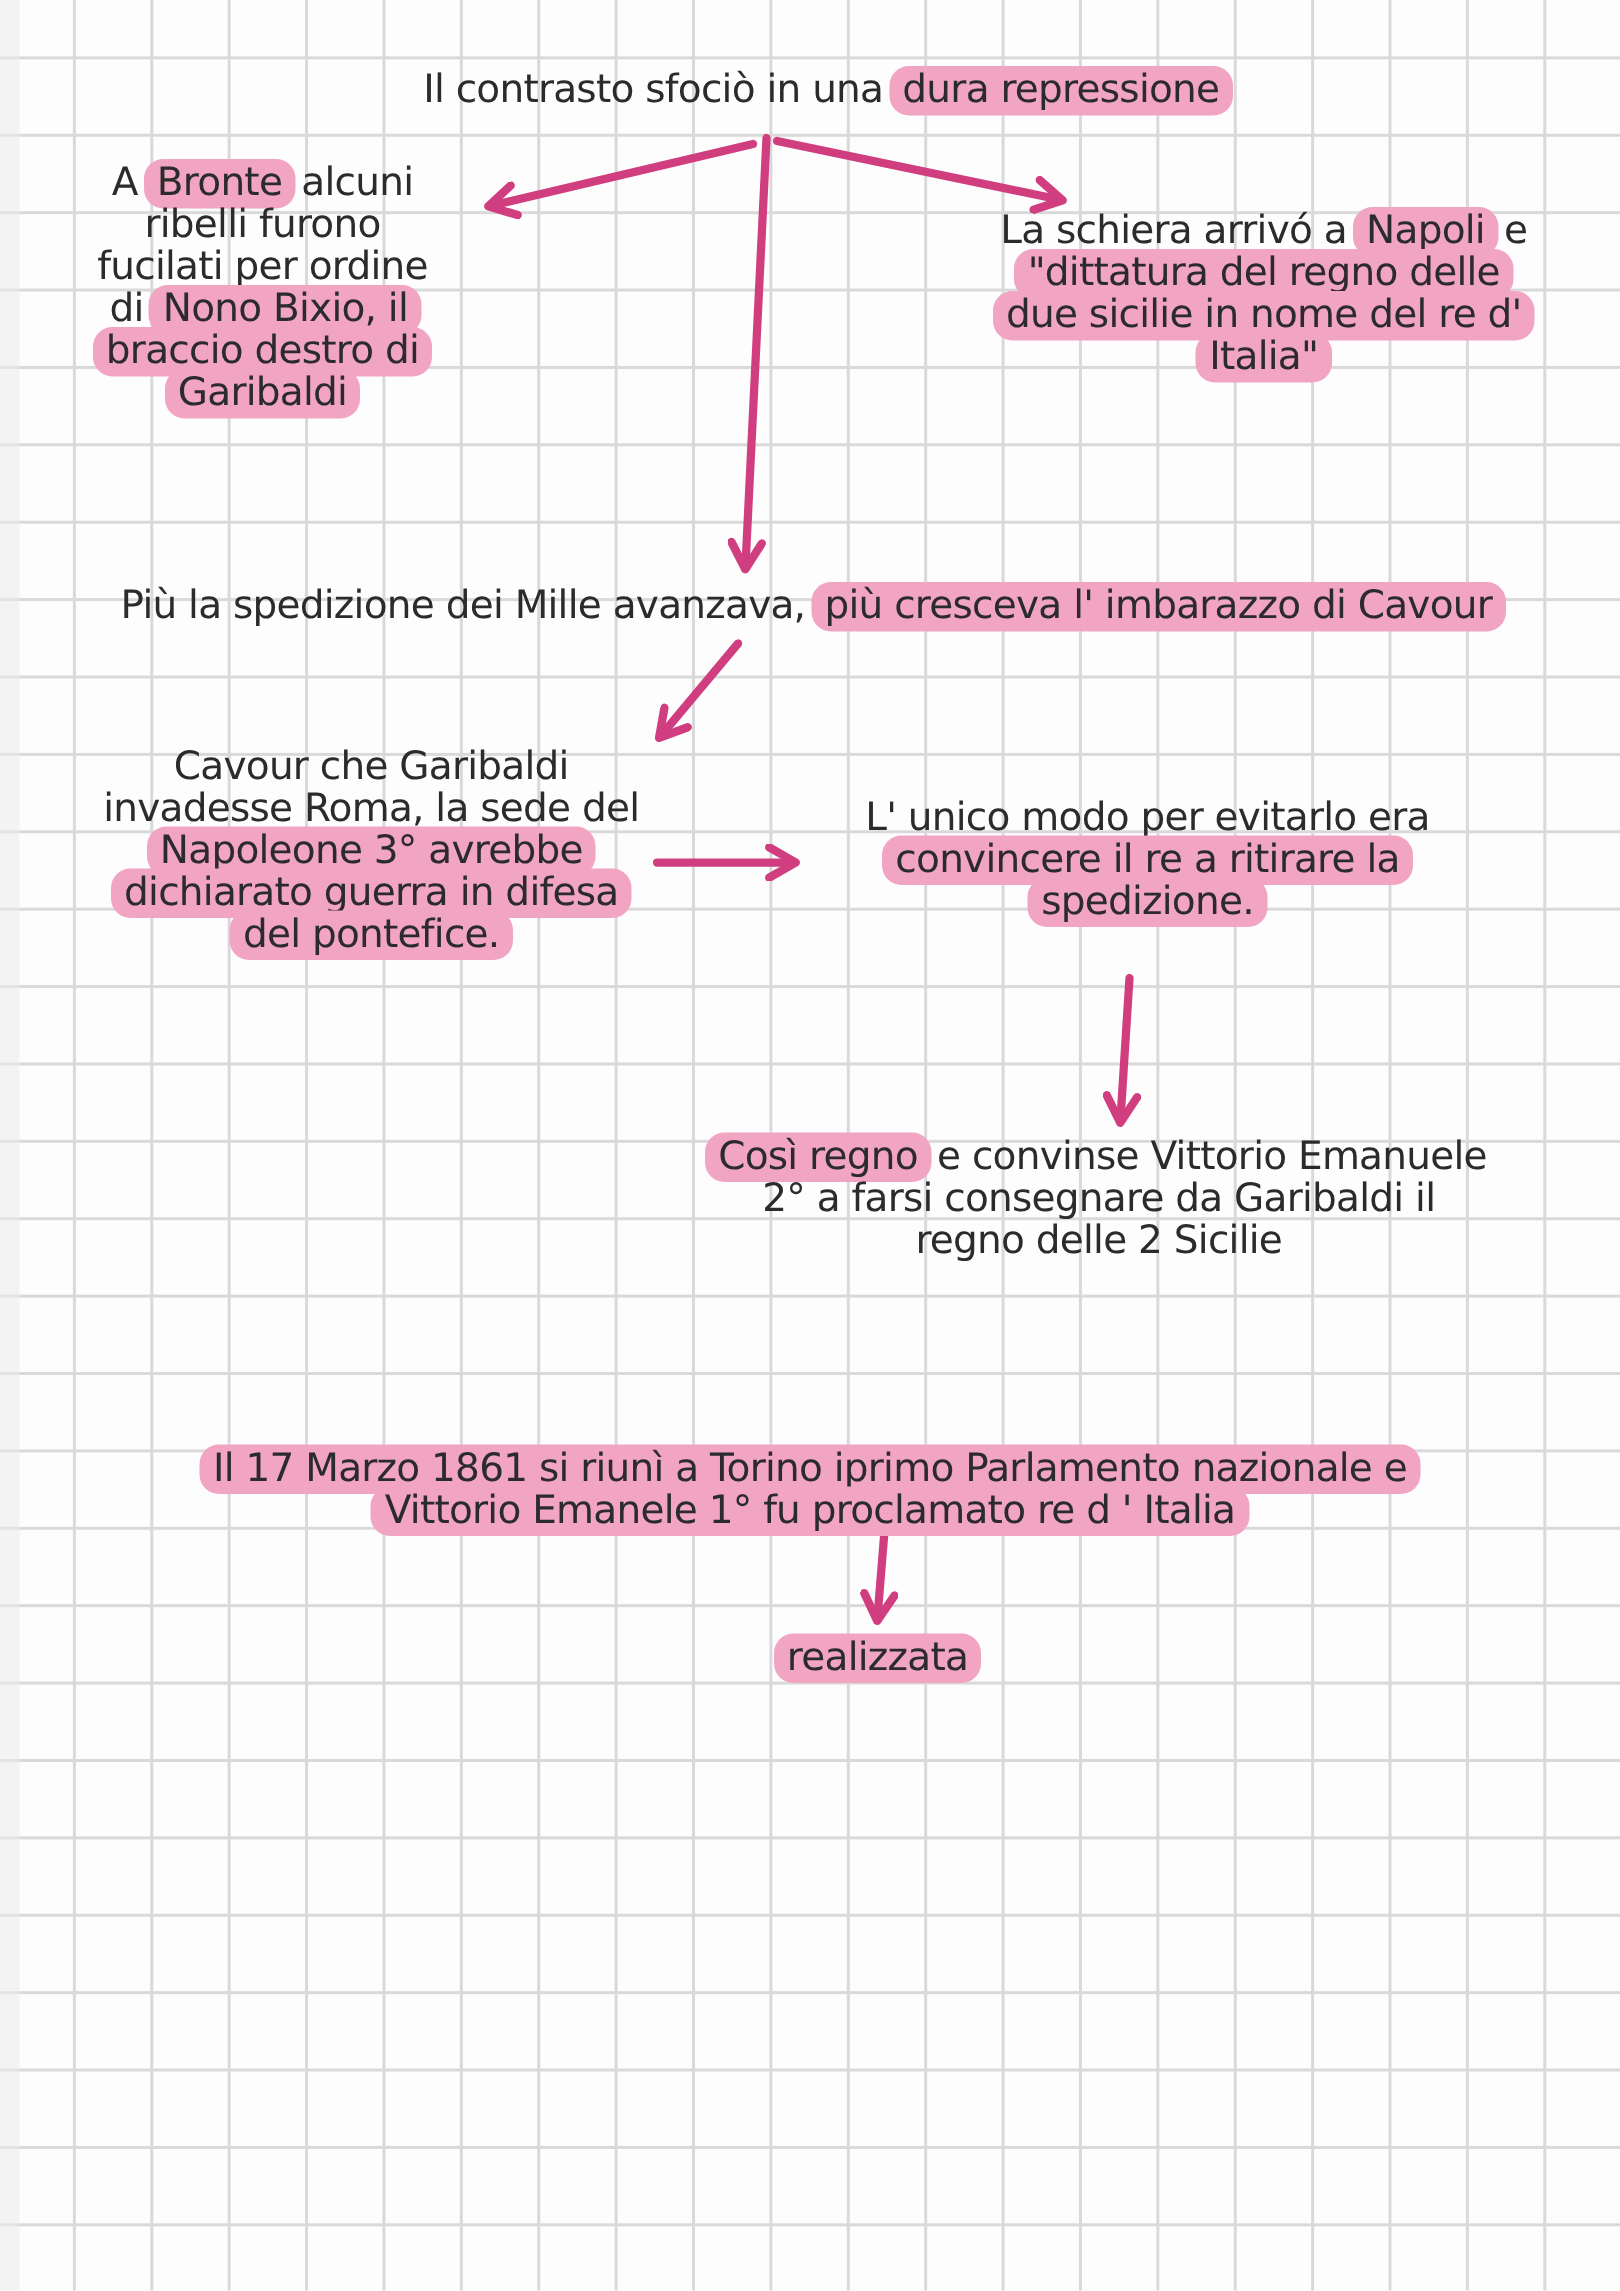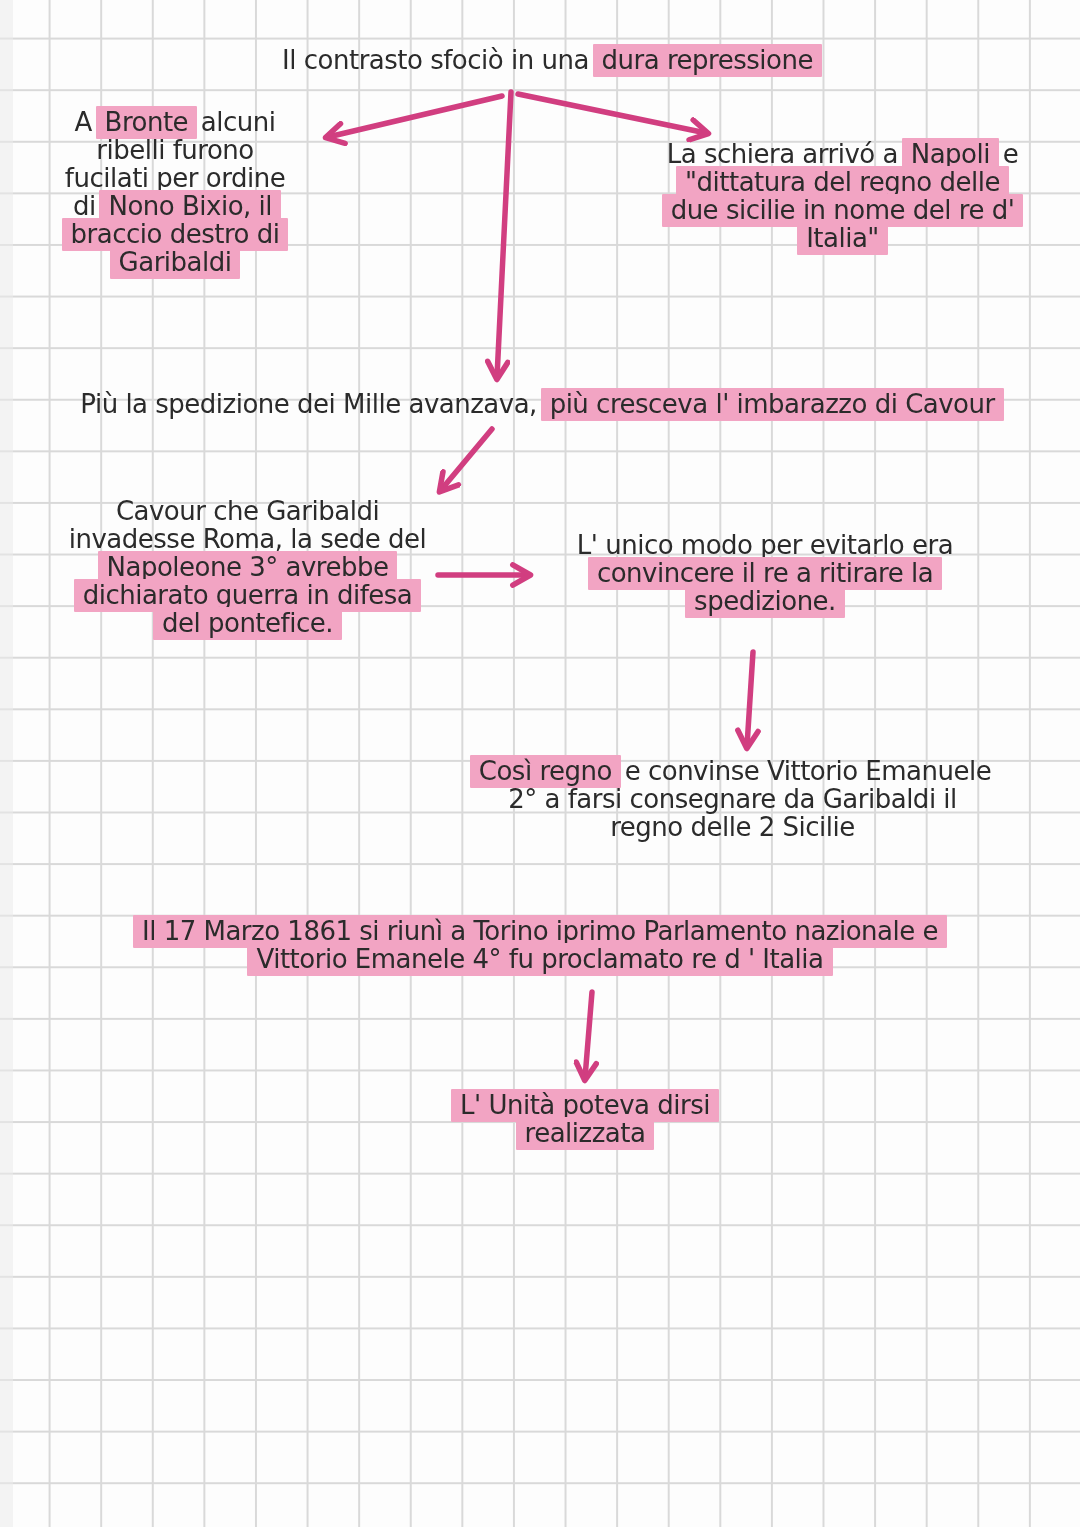--- a/index.html
+++ b/index.html
@@ -30,32 +30,32 @@
     position:absolute;
     text-align:center;
     font-size:26px;
     line-height:28px;
     letter-spacing:-0.5px;
     white-space:nowrap;
   }
   .line{height:28px;}
   .hl{
     background:var(--hl);
-    border-radius:1px;
+    border-radius:13px;
     padding:1px 9px 2px 9px;
     margin:0 -4px;
   }
   #node-title      {left:110px; top:46px;   width:880px;}
   #node-bronte     {left:30px;  top:108px;  width:290px;}
   #node-napoli     {left:635px; top:140px;  width:415px;}
   #node-cavour     {left:25px;  top:390px;  width:1030px;}
   #node-temeva     {left:35px;  top:497px;  width:425px;}
   #node-evitarlo   {left:535px; top:531px;  width:460px;}
   #node-cosi-fece  {left:445px; top:757px;  width:575px;}
-  #node-parlamento {left:55px;  top:917px;  width:970px;}
+  #node-parlamento {left:55px;  top:965px;  width:970px;}
   #node-unita      {left:395px; top:1091px; width:380px;}
   #arrow-svg{
     position:absolute;left:0;top:0;width:1080px;height:1527px;
     pointer-events:none;
   }
   #arrow-svg line{
     stroke:var(--arrow);
     stroke-width:5.5;
     stroke-linecap:round;
   }
@@ -119,18 +119,17 @@
     <div class="line"><span class="hl">convincere il re a ritirare la</span></div>
     <div class="line"><span class="hl">spedizione.</span></div>
   </div>
 <div class="node" id="node-cosi-fece">
     <div class="line"><span class="hl">Così regno</span><span class="txt"> e convinse Vittorio Emanuele</span></div>
     <div class="line"><span class="txt">2° a farsi consegnare da Garibaldi il</span></div>
     <div class="line"><span class="txt">regno delle 2 Sicilie</span></div>
   </div>
 <div class="node" id="node-parlamento">
     <div class="line"><span class="hl">Il 17 Marzo 1861 si riunì a Torino iprimo Parlamento nazionale e</span></div>
-    <div class="line"><span class="hl">Vittorio Emanele 4° fu proclamato re d ' Italia</span></div>
+    <div class="line"><span class="hl">Vittorio Emanele 1° fu proclamato re d ' Italia</span></div>
   </div>
 <div class="node" id="node-unita">
-    <div class="line"><span class="hl">L' Unità poteva dirsi</span></div>
     <div class="line"><span class="hl">realizzata</span></div>
   </div>
 
 </body></html>

